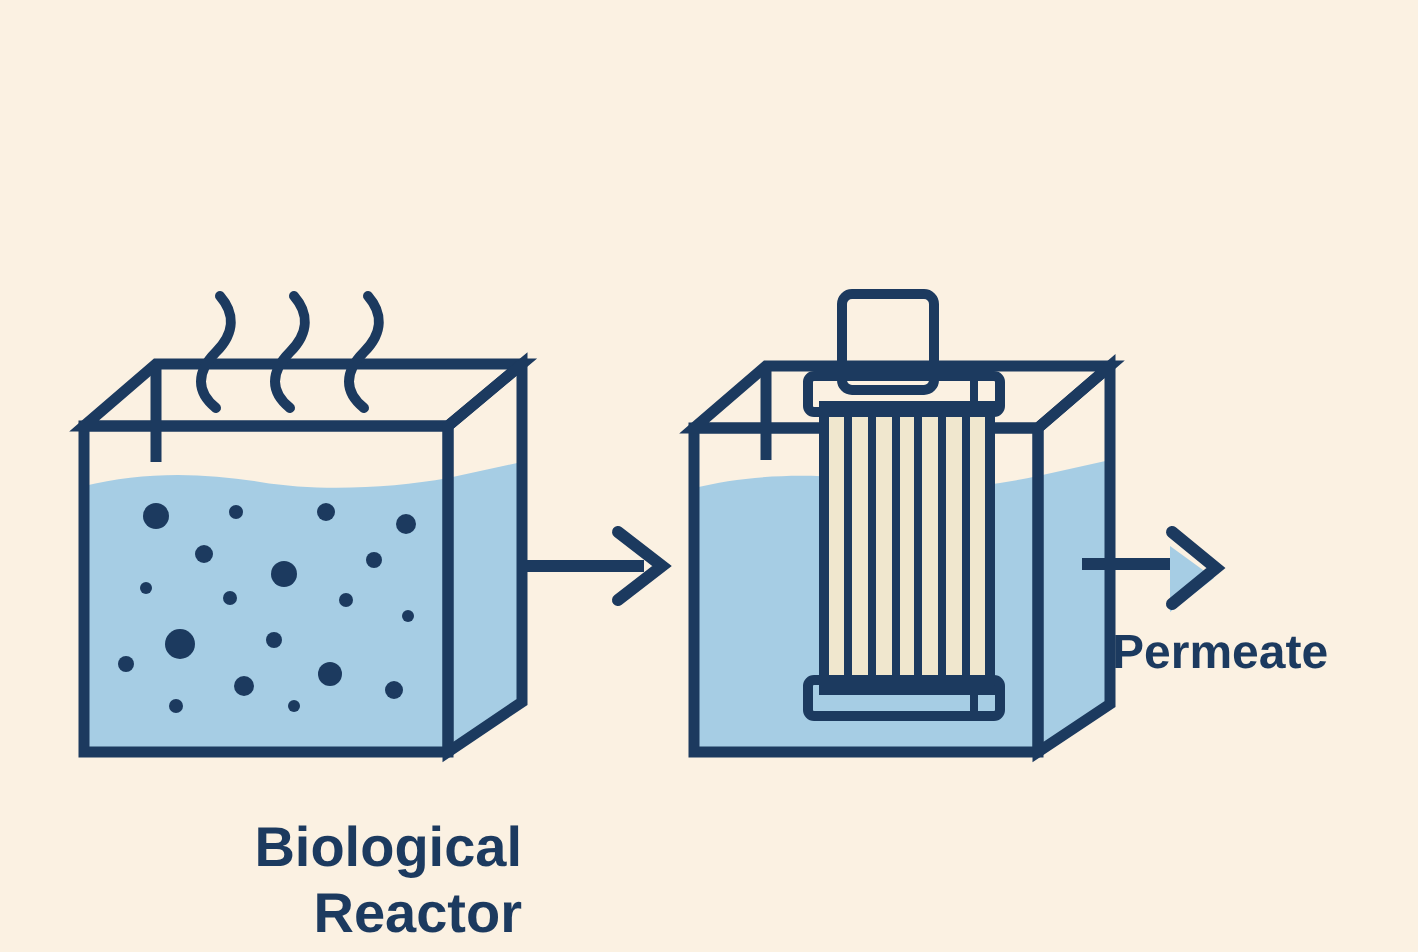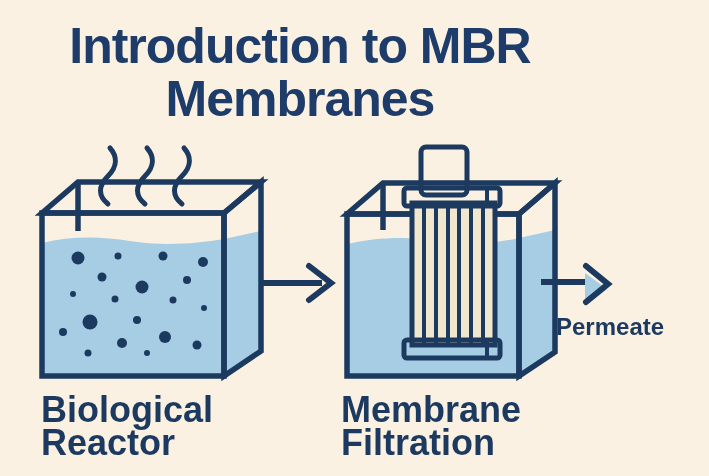--- a/index.html
+++ b/index.html
@@ -22,24 +22,24 @@
     left:0; top:20px; width:600px;
     text-align:center;
     font-size:50px; line-height:53px;
     font-weight:800;
     letter-spacing:-1px;
     color:var(--titleNavy);
     white-space:pre-line;
   }
   .tank-label{
     position:absolute;
-    top:393px;
+    top:407px;
     width:220px;
-    text-align:left;
-    font-size:36px; line-height:33px;
+    text-align:right;
+    font-size:28px; line-height:33px;
     font-weight:700;
     color:var(--navy);
     white-space:pre-line;
   }
   .label-bio{left:41px;}
   .label-mem{left:341px;}
   .permeate-label{
     position:absolute;
     left:556px; top:314px; width:145px;
     font-size:24px; line-height:26px;
@@ -50,22 +50,20 @@
   svg .f-water{fill:var(--water);}
   svg .f-cream{fill:var(--cream);}
   svg .f-navy{fill:var(--navy);}
   svg .s-navy{stroke:var(--navy); fill:none;}
 </style>
 </head>
 <body>
 
 <div class="canvas">
 
-  <div class="title">Introduction to MBR
-Membranes</div>
 
   <svg width="709" height="476" viewBox="0 0 709 476" style="position:absolute;left:0;top:0;">
 
     <g>
 
       <polygon class="f-bg" points="42,213 78,182 261,182 224,213"></polygon>
       <polygon class="f-bg" points="224,213 261,182 261,351 224,376"></polygon>
       <rect class="f-bg" x="42" y="213" width="182" height="163"></rect>
 
       <path class="f-water" d="M42,243 C70,236 100,236 130,241 C160,246 196,244 224,239 L224,376 L42,376 Z"></path>
@@ -149,16 +147,14 @@
 
     <g>
       <line class="s-navy" stroke-width="6" x1="541" y1="282" x2="589" y2="282"></line>
       <polygon class="f-water" points="585,273 607,289 585,306"></polygon>
       <path class="s-navy" stroke-width="6" stroke-linejoin="miter" stroke-linecap="round" d="M586,266 L608,284 L586,302"></path>
     </g>
   </svg>
 
   <div class="tank-label label-bio">Biological
 Reactor</div>
-  <div class="tank-label label-mem">Membrane
-Filtration</div>
   <div class="permeate-label">Permeate</div>
 </div>
 
 </body></html>

